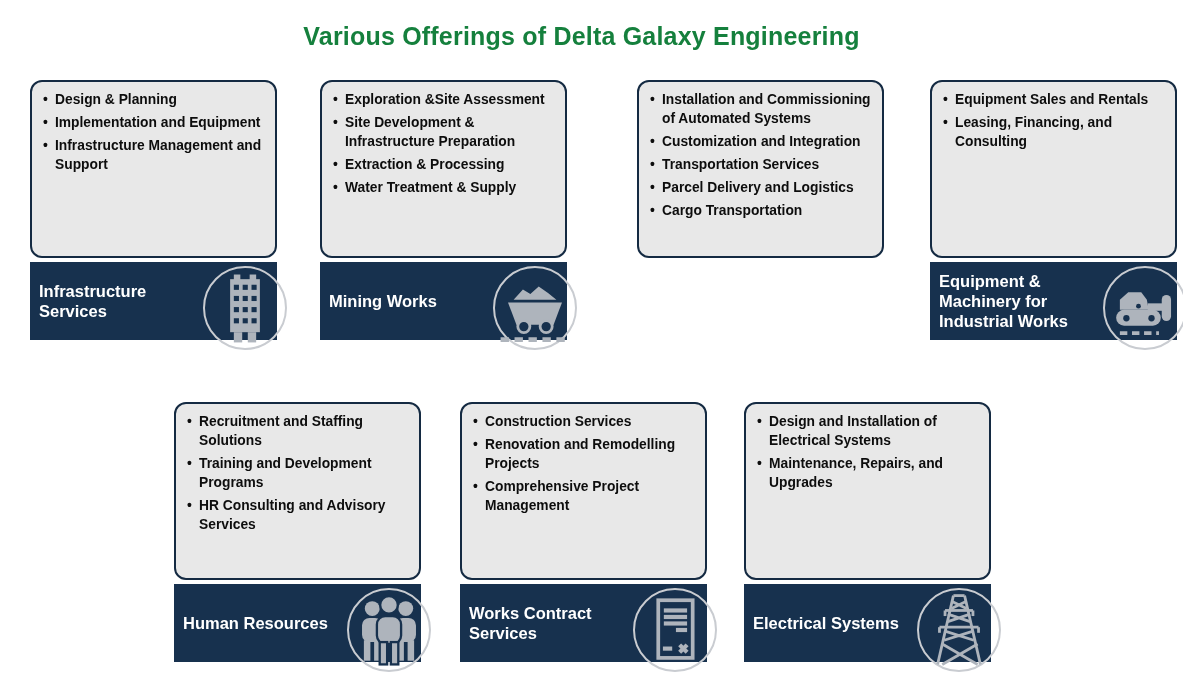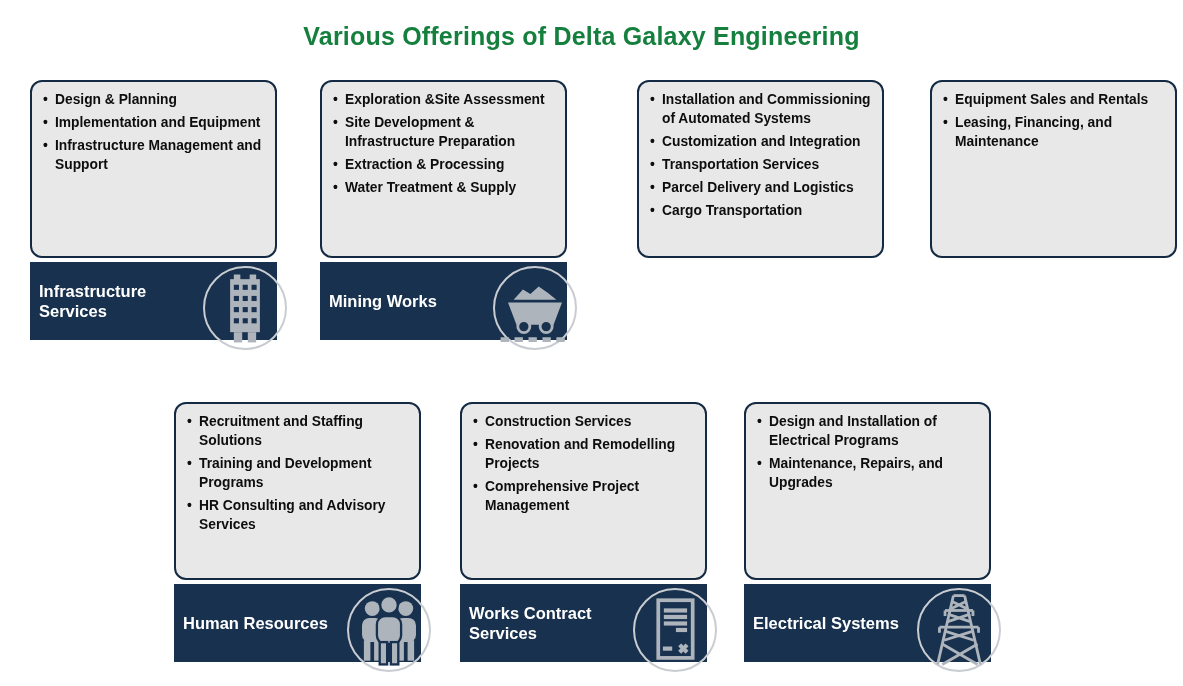--- a/index.html
+++ b/index.html
@@ -114,22 +114,37 @@
         <li>Parcel Delivery and Logistics</li>
         <li>Cargo Transportation</li>
       </ul>
     </div>
   </div>
 
   <div class="card" style="left:887px; top:80px;margin-left:43px;">
     <div class="card-body">
       <ul class="bullets">
         <li>Equipment Sales and Rentals</li>
-        <li>Leasing, Financing, and Maintenance</li>
-      </ul>
+        <li>Leasing, Financing, and Consulting</li>
+      </ul>
+    </div>
+    <div class="card-footer">
+      <div class="footer-title">Equipment &amp; Machinery for Industrial Works</div>
+      <div class="icon-circle">
+        <svg viewBox="0 0 86 86">
+          <path d="M16 45 L16 34 L25 26 L39 26 L45 34 L47 45 Z" fill="#AEB4BC"></path>
+          <rect x="12" y="45" width="48" height="17" rx="8.5" fill="#AEB4BC"></rect>
+          <rect x="46" y="38" width="18" height="8" fill="#AEB4BC"></rect>
+          <rect x="61" y="29" width="10" height="28" rx="5" fill="#AEB4BC"></rect>
+          <circle cx="23" cy="54" r="3.4" fill="#17314E"></circle>
+          <circle cx="50" cy="54" r="3.4" fill="#17314E"></circle>
+          <circle cx="36" cy="41" r="2.6" fill="#17314E"></circle>
+          <line x1="16" y1="70" x2="58" y2="70" stroke="#AEB4BC" stroke-width="4" stroke-dasharray="8 5"></line>
+        </svg>
+      </div>
     </div>
   </div>
 
   <div class="card" style="left:174px; top:402px;border-radius:17px;">
     <div class="card-body">
       <ul class="bullets">
         <li>Recruitment and Staffing Solutions</li>
         <li>Training and Development Programs</li>
         <li>HR Consulting and Advisory Services</li>
       </ul>
@@ -182,21 +197,21 @@
             <line x1="56" y1="59" x2="48" y2="67"></line>
           </g>
         </svg>
       </div>
     </div>
   </div>
 
   <div class="card" style="left:744px; top:402px;">
     <div class="card-body">
       <ul class="bullets">
-        <li>Design and Installation of Electrical Programs</li>
+        <li>Design and Installation of Electrical Systems</li>
         <li>Maintenance, Repairs, and Upgrades</li>
       </ul>
     </div>
     <div class="card-footer">
       <div class="footer-title">Electrical Systems</div>
       <div class="icon-circle">
         <svg viewBox="0 0 86 86">
           <g stroke="#AEB4BC" stroke-width="3" fill="none">
             <path d="M37 6 H49"></path>
             <path d="M37 6 L20 80"></path>

